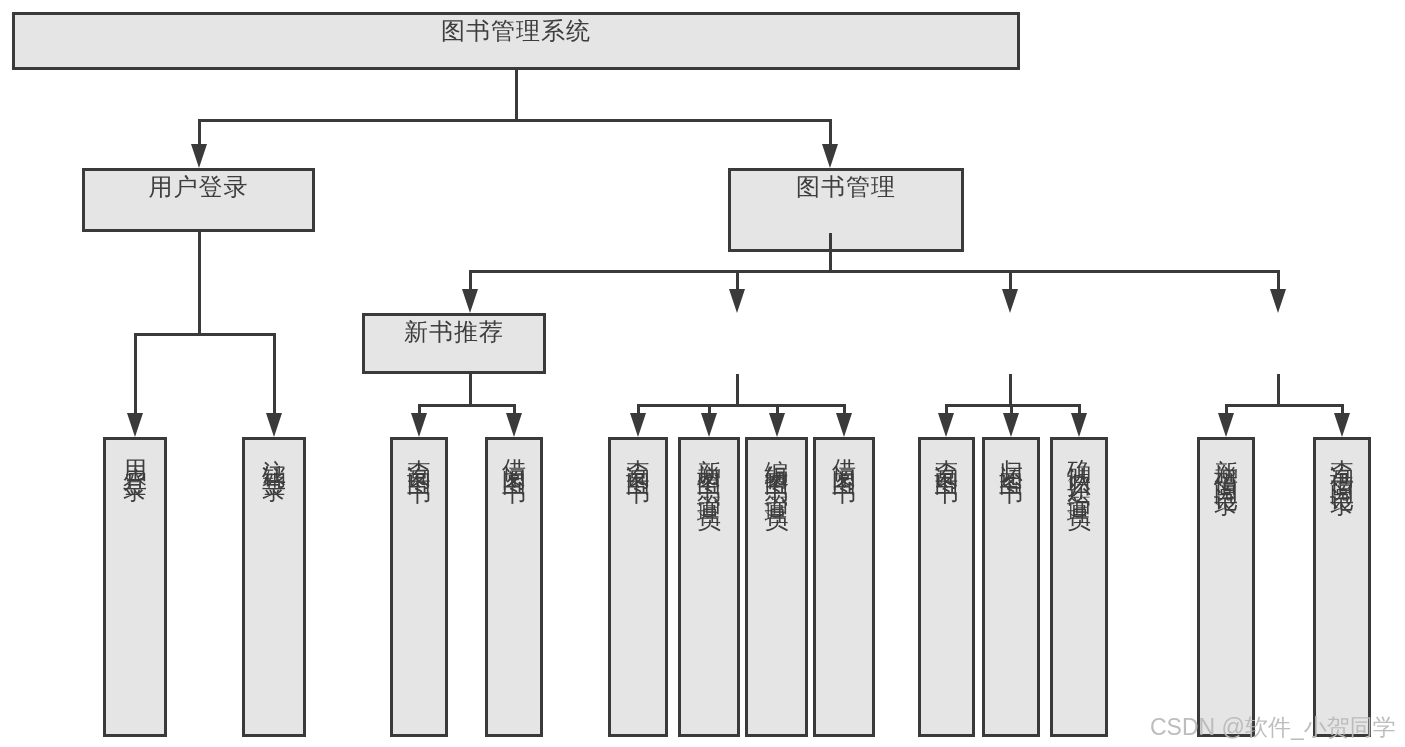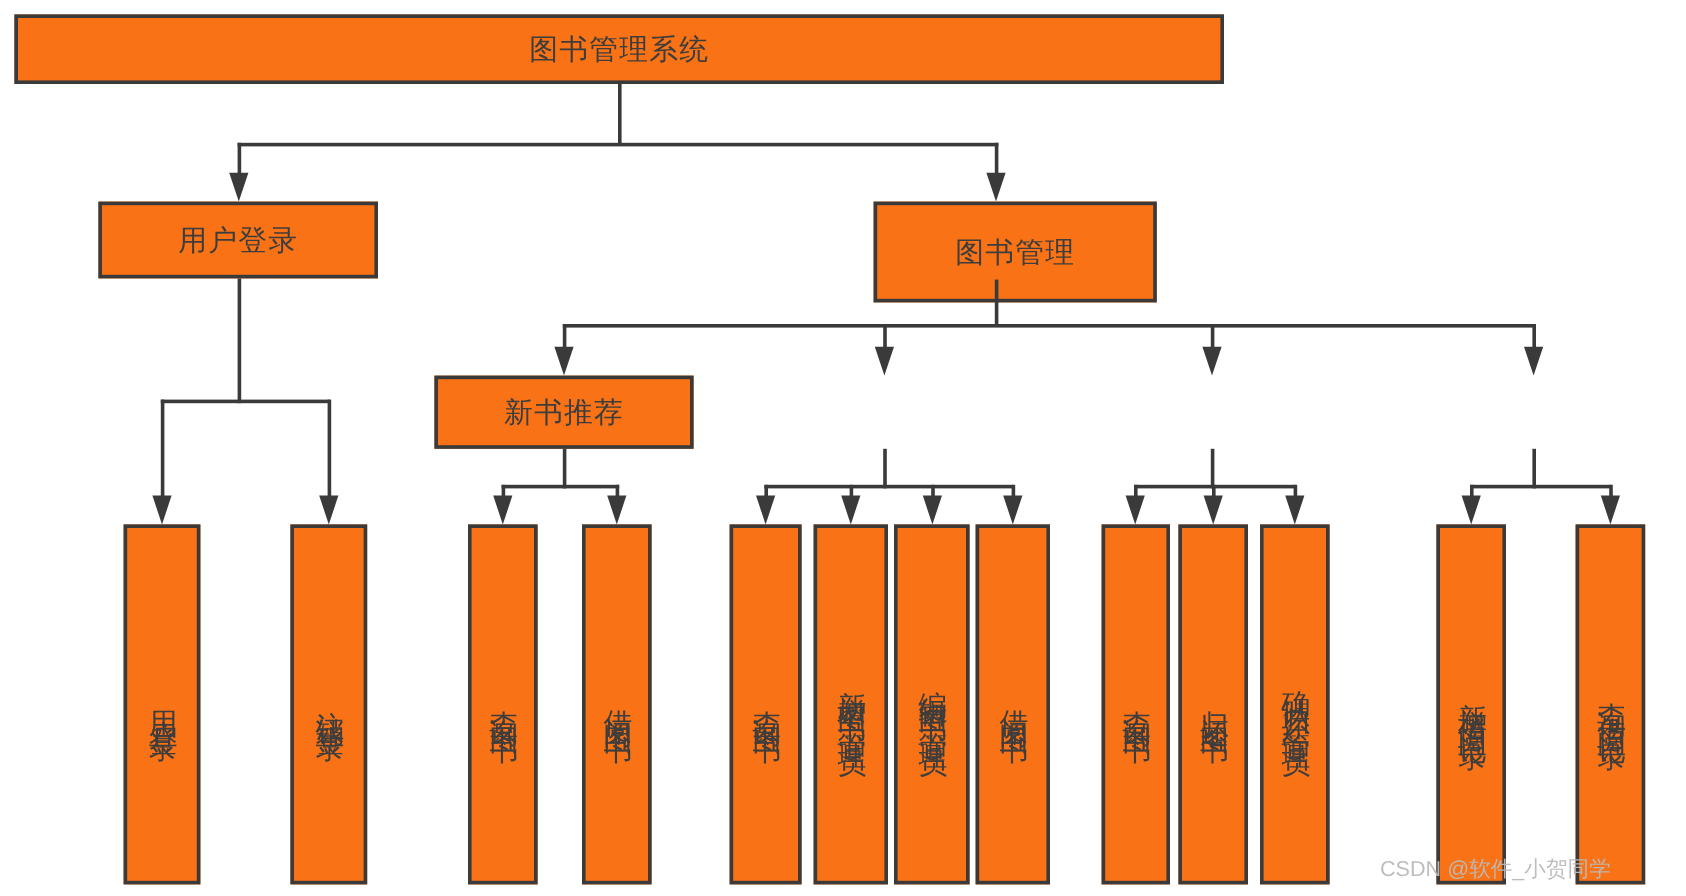--- a/index.html
+++ b/index.html
@@ -12,23 +12,22 @@
     position: relative;
     width: 1405px;
     height: 747px;
     background: #ffffff;
     overflow: hidden;
   }
   .box {
     position: absolute;
     box-sizing: border-box;
     border: 3px solid #3a3a3a;
-    background: #f97316;
+    background: #e5e5e5;
     display: flex;
-    align-items: center;
     justify-content: center;
     color: #3d3d3d;
   }
   .box .hlabel {
     font-size: 24px;
     letter-spacing: 1px;
     white-space: nowrap;
   }
   .box .vlabel {
     writing-mode: vertical-rl;
@@ -53,21 +52,21 @@
     width: 0;
     height: 0;
     border-left: 8px solid transparent;
     border-right: 8px solid transparent;
     border-top: 24px solid #3a3a3a;
   }
   .watermark {
     position: absolute;
     left: 1150px;
     top: 712px;
-    font-size: 18px;
+    font-size: 23px;
     color: rgba(185, 185, 185, 0.95);
     white-space: nowrap;
     z-index: 10;
   }
 </style>
 </head>
 <body>
 
 <div class="canvas">
 
@@ -100,21 +99,21 @@
   <div class="hline" style="left:469px; top:270px; width:811px;"></div>
   <div class="vline" style="left:469px; top:270px; height:22px;"></div>
   <div class="arrow" style="left:462px; top:289px;"></div>
   <div class="vline" style="left:736px; top:270px; height:22px;"></div>
   <div class="arrow" style="left:729px; top:289px;"></div>
   <div class="vline" style="left:1009px; top:270px; height:22px;"></div>
   <div class="arrow" style="left:1002px; top:289px;"></div>
   <div class="vline" style="left:1277px; top:270px; height:22px;"></div>
   <div class="arrow" style="left:1270px; top:289px;"></div>
 
-  <div class="box" style="left:362px; top:313px; width:216px; height:61px;">
+  <div class="box" style="left:362px; top:313px; width:184px; height:61px;">
     <span class="hlabel">新书推荐</span>
   </div>
 
   <div class="vline" style="left:469px; top:374px; height:33px;"></div>
   <div class="hline" style="left:418px; top:404px; width:98px;"></div>
   <div class="vline" style="left:418px; top:404px; height:12px;"></div>
   <div class="arrow" style="left:411px; top:413px;"></div>
   <div class="vline" style="left:513px; top:404px; height:12px;"></div>
   <div class="arrow" style="left:506px; top:413px;"></div>
 

